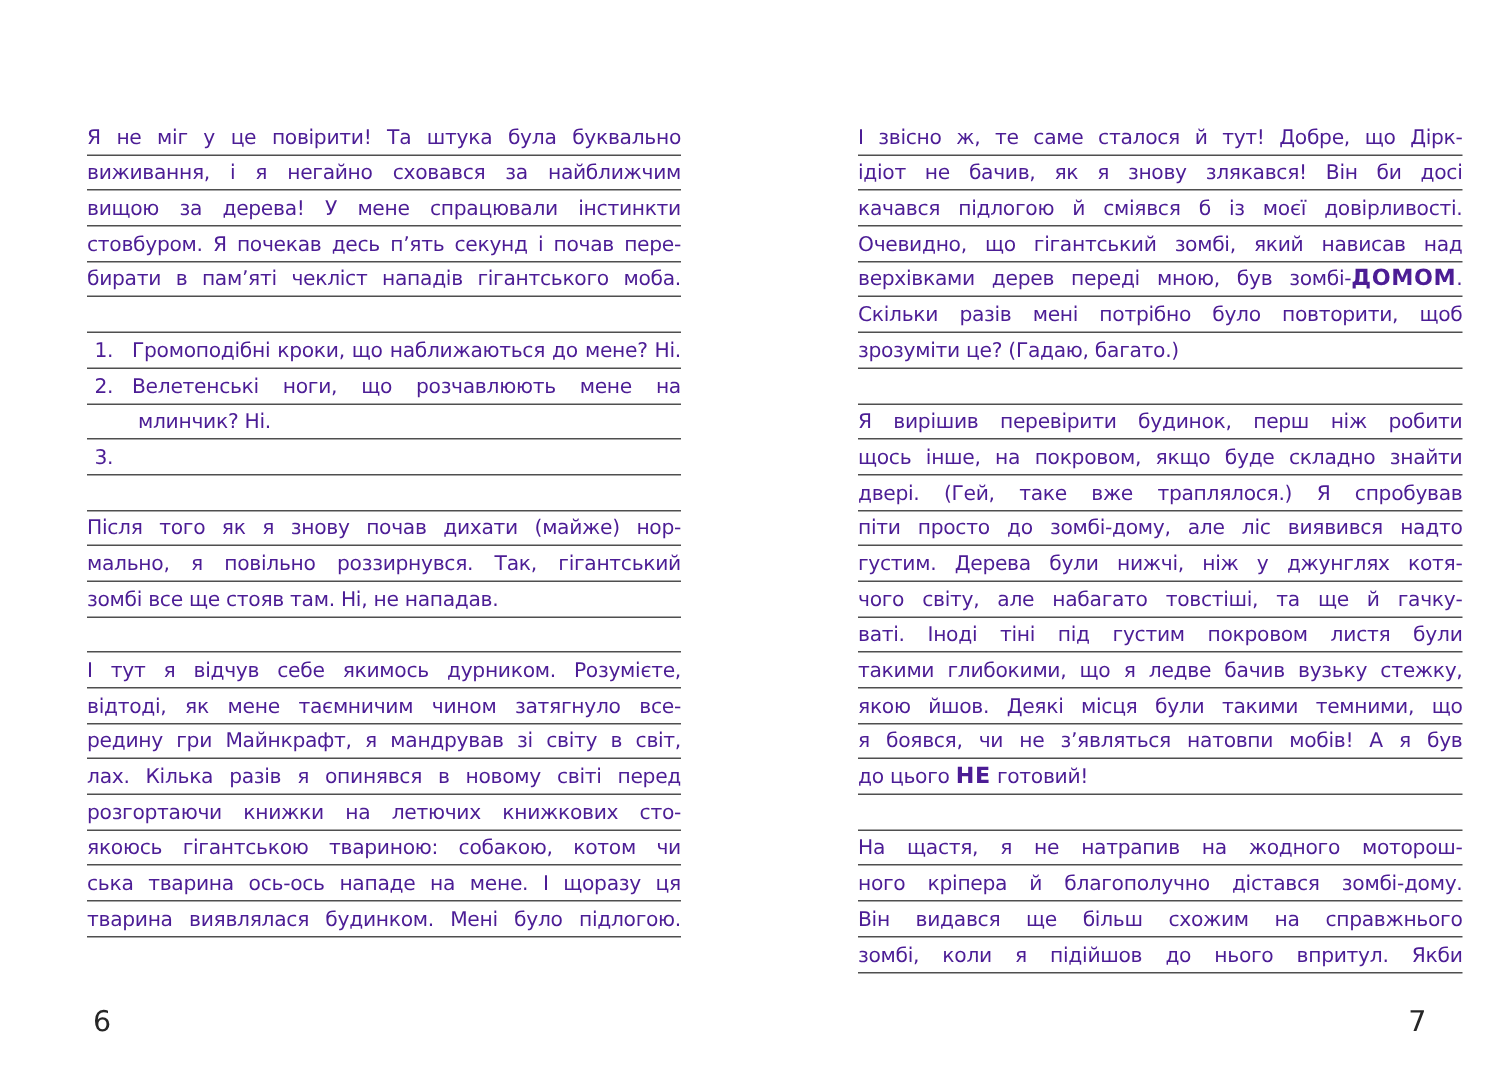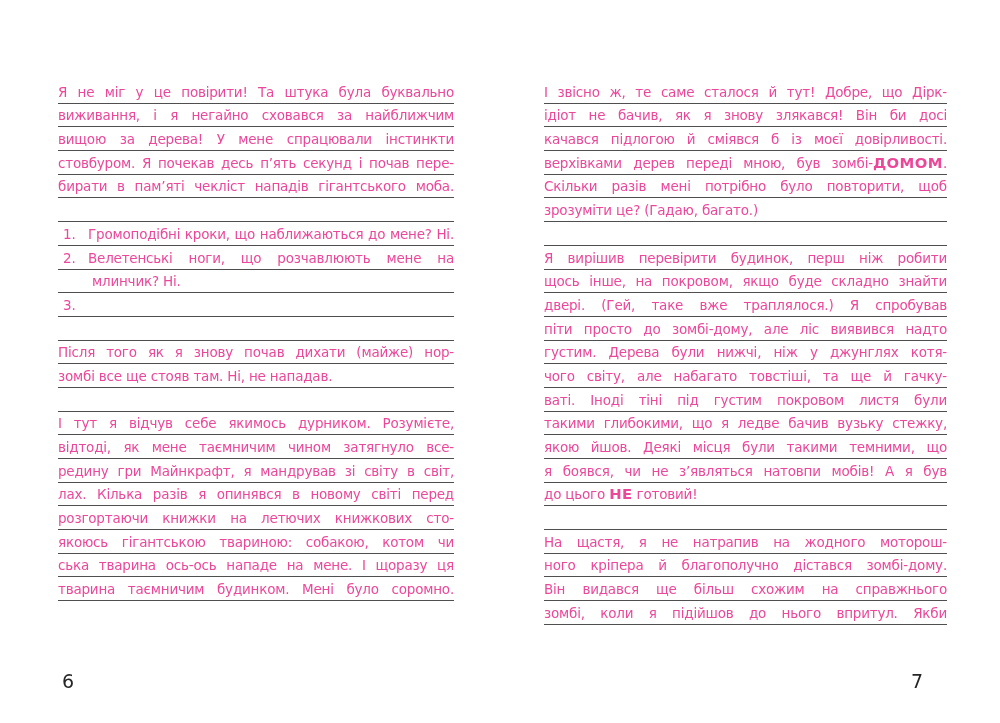--- a/index.html
+++ b/index.html
@@ -14,33 +14,33 @@
     height: 723px;
     background: #ffffff;
     overflow: hidden;
   }
   .page {
     position: absolute;
     top: 0;
     height: 723px;
   }
   .page.left  { left: 58px;  width: 396px; }
-  .page.right { left: 544px; width: 403px; }
+  .page.right { left: 572px; width: 403px; }
   .page-body {
     padding-top: 80px;
   }
   .line {
     display: flex;
     align-items: flex-end;
     height: 23.7px;
     border-bottom: 1.4px solid #4f4f4f;
     overflow: hidden;
     font-size: 13.5px;
     line-height: 19px;
-    color: #ec4899;
+    color: #4c1d95;
     letter-spacing: -0.2px;
     box-sizing: border-box;
   }
   .line .txt {
     flex: 1 1 auto;
     min-width: 0;
     display: block;
     text-align: left;
     padding-bottom: 1px;
   }
@@ -109,20 +109,23 @@
         <div class="line indent">
           <span class="txt">млинчик? Ні.</span>
         </div>
         <div class="line justify">
           <span class="num">3.</span>
         </div>
         <div class="line gap"></div>
         <div class="line justify">
           <span class="txt">Після того як я знову почав дихати (майже) нор-</span>
         </div>
+        <div class="line justify">
+          <span class="txt">мально, я повільно роззирнувся. Так, гігантський</span>
+        </div>
         <div class="line">
           <span class="txt">зомбі все ще стояв там. Ні, не нападав.</span>
         </div>
         <div class="line gap"></div>
         <div class="line justify">
           <span class="txt">І тут я відчув себе якимось дурником. Розумієте,</span>
         </div>
         <div class="line justify">
           <span class="txt">відтоді, як мене таємничим чином затягнуло все-</span>
         </div>
@@ -135,38 +138,41 @@
         <div class="line justify">
           <span class="txt">розгортаючи книжки на летючих книжкових сто-</span>
         </div>
         <div class="line justify">
           <span class="txt">якоюсь гігантською твариною: собакою, котом чи</span>
         </div>
         <div class="line justify">
           <span class="txt">ська тварина ось-ось нападе на мене. І щоразу ця</span>
         </div>
         <div class="line justify">
-          <span class="txt">тварина таємничим будинком. Мені було соромно.</span>
+          <span class="txt">тварина виявлялася будинком. Мені було підлогою.</span>
         </div>
       </div>
     <div class="page-num pn-left">6</div>
   </div>
 
   <div class="page right">
     <div class="page-body">
         <div class="line justify">
           <span class="txt">І звісно ж, те саме сталося й тут! Добре, що Дірк-</span>
         </div>
         <div class="line justify">
           <span class="txt">ідіот не бачив, як я знову злякався! Він би досі</span>
         </div>
         <div class="line justify">
           <span class="txt">качався підлогою й сміявся б із моєї довірливості.</span>
         </div>
         <div class="line justify">
+          <span class="txt">Очевидно, що гігантський зомбі, який нависав над</span>
+        </div>
+        <div class="line justify">
           <span class="txt">верхівками дерев переді мною, був зомбі-<b class="em">ДОМОМ</b>.</span>
         </div>
         <div class="line justify">
           <span class="txt">Скільки разів мені потрібно було повторити, щоб</span>
         </div>
         <div class="line">
           <span class="txt">зрозуміти це? (Гадаю, багато.)</span>
         </div>
         <div class="line gap"></div>
         <div class="line justify">

